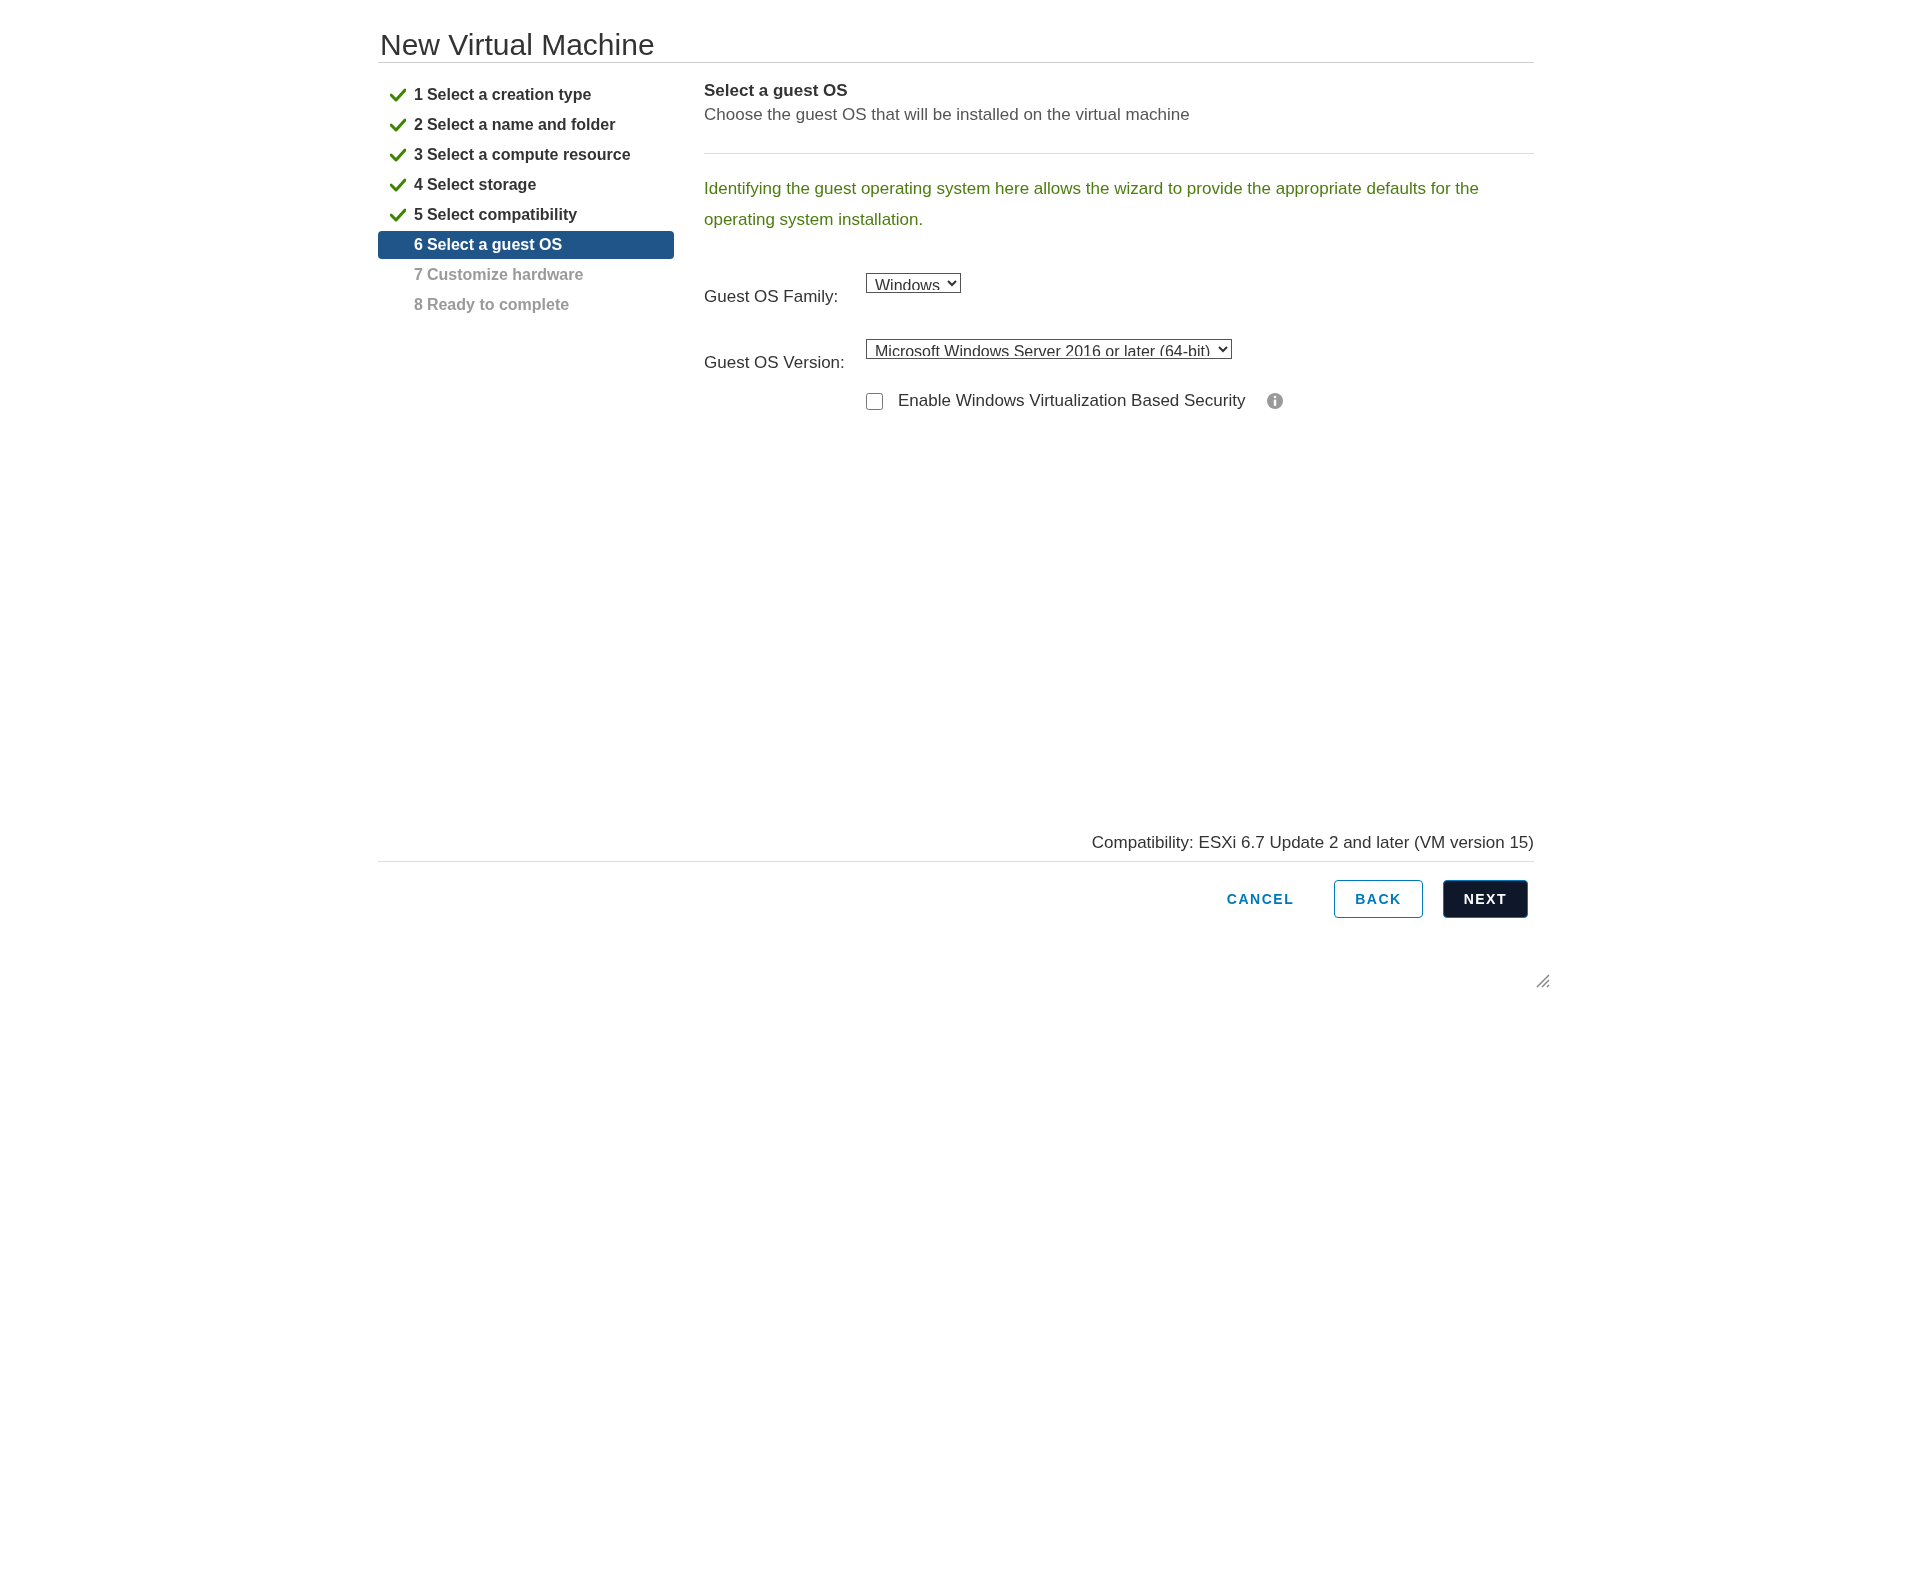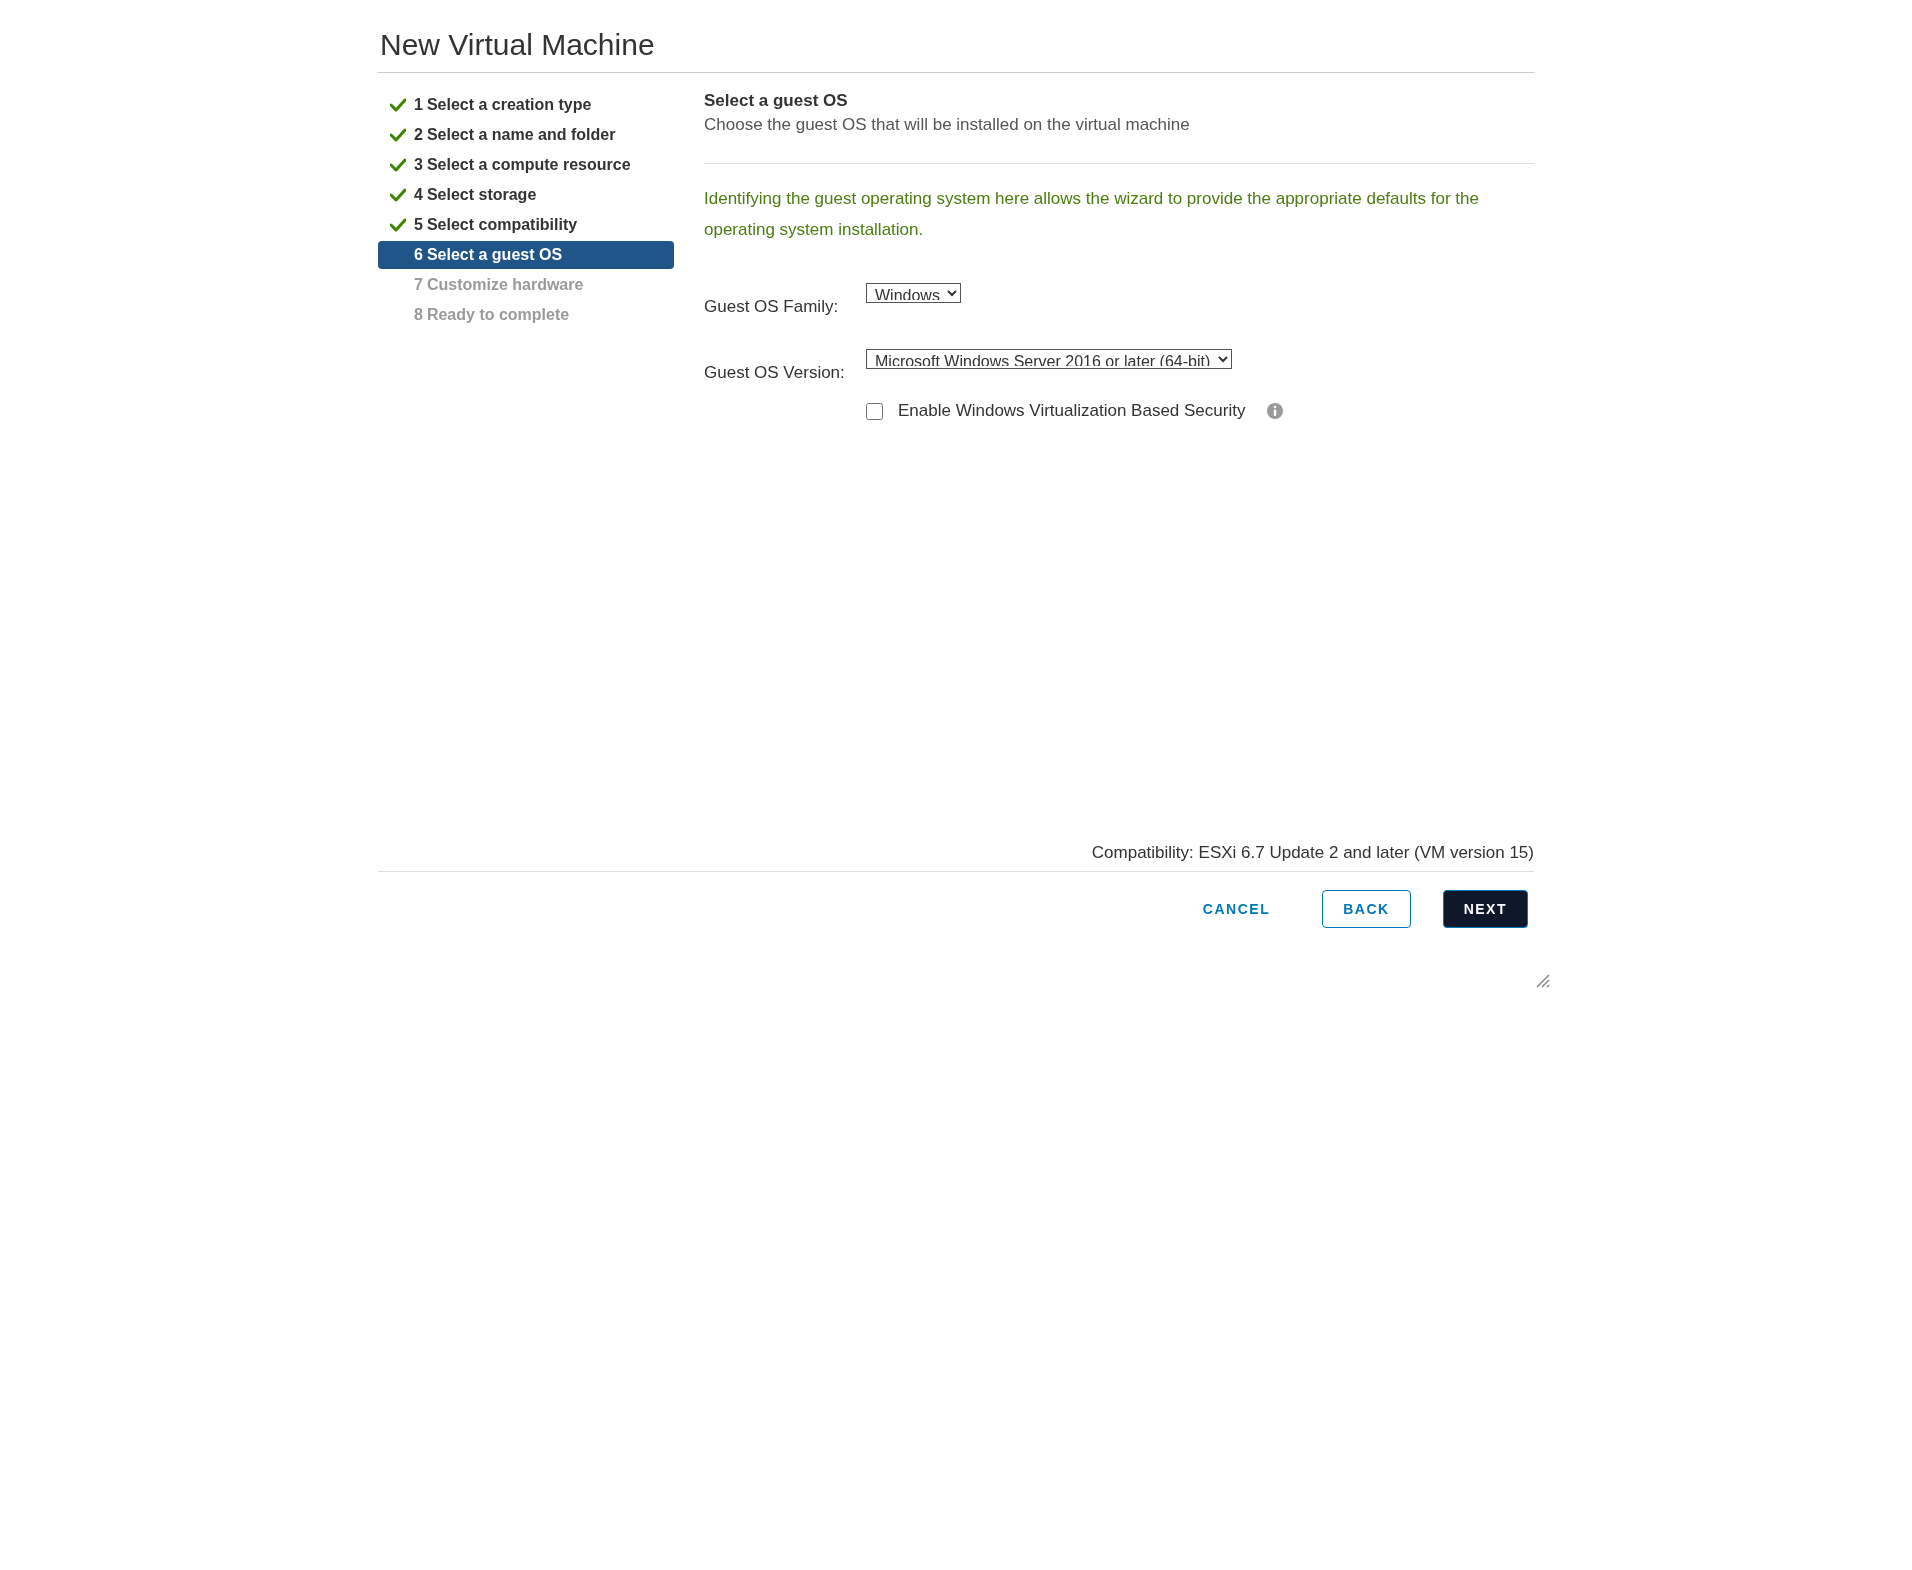--- a/index.html
+++ b/index.html
@@ -13,21 +13,21 @@
     width: 1192px;
     margin: 0 auto;
     padding: 28px 18px 18px 18px;
     position: relative;
     min-height: 990px;
   }
   .dialog-title {
     font-size: 30px;
     font-weight: 400;
     color: #333;
-    margin: 0 0 10px 0;
+    margin: 0 0 0 0;
     padding-left: 2px;
   }
   .title-rule {
     border: none;
     border-top: 1px solid #ccc;
     margin: 0 0 18px 0;
   }
   .body {
     display: flex;
     align-items: flex-start;
@@ -137,21 +137,21 @@
   }
   .footer-rule {
     border: none;
     border-top: 1px solid #ddd;
     margin: 0 0 18px 0;
   }
   .footer {
     display: flex;
     justify-content: flex-end;
     align-items: center;
-    gap: 32px;
+    gap: 20px;
     padding-right: 6px;
   }
   .btn {
     font-size: 14px;
     letter-spacing: 1.5px;
     font-weight: 600;
     padding: 10px 20px;
     cursor: pointer;
     border-radius: 4px;
   }

